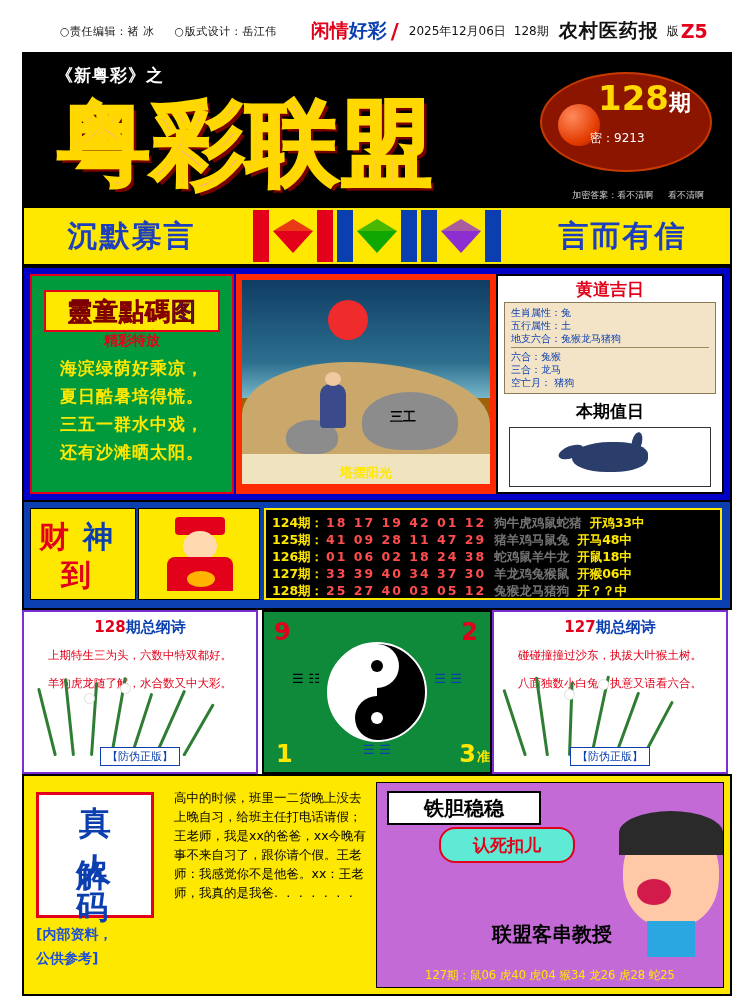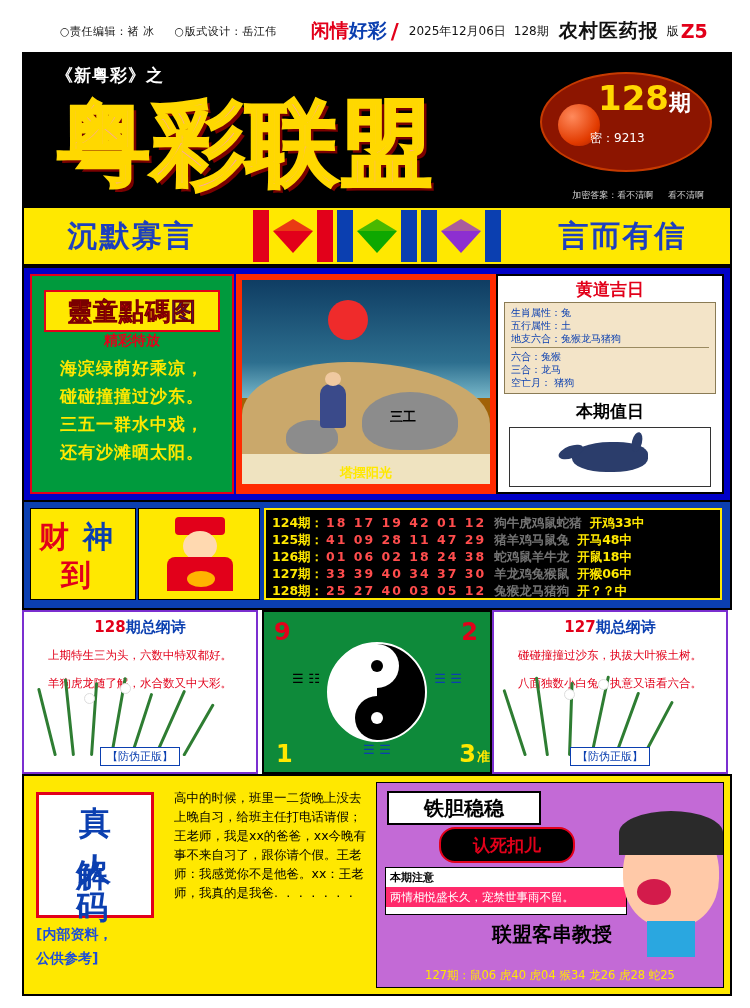--- a/index.html
+++ b/index.html
@@ -131,21 +131,21 @@
 
   
   .bottom{position:absolute;left:22px;top:774px;width:706px;height:218px;background:#ffe800;border:2px solid #000;}
   .zr{position:absolute;left:12px;top:16px;width:112px;height:120px;background:#fff;border:3px solid #e2001a;}
   .zr b{display:block;text-align:center;font-size:32px;font-weight:bold;color:#0b3fb0;line-height:56px;}
   .zr-note{position:absolute;left:12px;top:146px;width:130px;font-size:14px;color:#1d4ed8;font-weight:bold;line-height:24px;}
   .story{position:absolute;left:150px;top:12px;width:195px;height:196px;font-size:12.5px;color:#000;line-height:19px;}
   .rightbox{position:absolute;right:6px;top:6px;width:346px;height:204px;background:#c36ad6;border:1px solid #000;overflow:hidden;}
   .tdw{position:absolute;left:10px;top:8px;width:150px;height:30px;background:#fff;border:2px solid #000;display:flex;align-items:center;justify-content:center;}
   .tdw b{font-size:20px;color:#000;font-weight:bold;}
-  .rsk{position:absolute;left:62px;top:44px;width:132px;height:32px;background:#000000;border:2px solid #e2001a;border-radius:16px;display:flex;align-items:center;justify-content:center;}
+  .rsk{position:absolute;left:62px;top:44px;width:132px;height:32px;background:#5eead4;border:2px solid #e2001a;border-radius:16px;display:flex;align-items:center;justify-content:center;}
   .rsk b{font-size:17px;color:#e2001a;}
   .noticebox{position:absolute;left:8px;top:84px;width:240px;height:46px;background:#fff;border:1px solid #000;}
   .noticebox .nb-t{font-size:11px;color:#000;padding:2px 4px;font-weight:bold;}
   .noticebox .nb-b{background:#ff2a6b;color:#fff;font-size:11.5px;padding:3px 4px;line-height:14px;}
   .lmk{position:absolute;left:60px;top:138px;width:230px;text-align:center;font-size:20px;font-weight:bold;color:#000;}
   .numfoot{position:absolute;left:0;bottom:4px;width:100%;text-align:center;font-size:11.5px;color:#ffe800;}
   .face{position:absolute;right:-6px;top:34px;width:120px;height:140px;}
   .face .head{position:absolute;right:10px;top:0;width:96px;height:110px;background:#ffc9a8;border-radius:50% 50% 44% 44%;}
   .face .hair{position:absolute;right:6px;top:-6px;width:104px;height:44px;background:#2a2a2a;border-radius:50% 50% 0 0;}
   .face .mouth{position:absolute;right:58px;top:62px;width:34px;height:26px;background:#d31b4b;border-radius:50%;}
@@ -214,21 +214,21 @@
 
   <div class="midband">
 
     <div class="panelA">
       <div class="pa-title">
         <b><span>靈童點碼</span><em>图</em></b>
       </div>
       <div class="pa-sub">精彩特放</div>
       <div class="pa-poem">
         <div>海滨绿荫好乘凉，</div>
-        <div>碰碰撞撞过沙东。</div>
+        <div>夏日酷暑培得慌。</div>
         <div>三五一群水中戏，</div>
         <div>还有沙滩晒太阳。</div>
       </div>
     </div>
 
     <div class="panelB">
       <div class="pbinner">
         <div class="sky"></div>
         <div class="sun"></div>
         <div class="hill"></div>
@@ -375,24 +375,20 @@
 公供参考]</div>
     <div class="story">高中的时候，班里一二货晚上没去上晚自习，给班主任打电话请假；王老师，我是xx的爸爸，xx今晚有事不来自习了，跟你请个假。王老师：我感觉你不是他爸。xx：王老师，我真的是我爸. ．．．．．．</div>
 
     <div class="rightbox">
       <div class="tdw">
           <b>铁胆稳稳</b>
         </div>
       <div class="rsk">
           <b>认死扣儿</b>
         </div>
-      <div class="noticebox">
-        <div class="nb-t">本期注意</div>
-        <div class="nb-b">两情相悦盛长久，宠禁世事雨不留。</div>
-      </div>
       <div class="lmk">联盟客串教授</div>
       <div class="face">
         <div class="head"></div>
         <div class="hair"></div>
         <div class="mouth"></div>
         <div class="neck"></div>
       </div>
       <div class="numfoot">127期：鼠06 虎40 虎04 猴34 龙26 虎28 蛇25</div>
     </div>
   </div>

